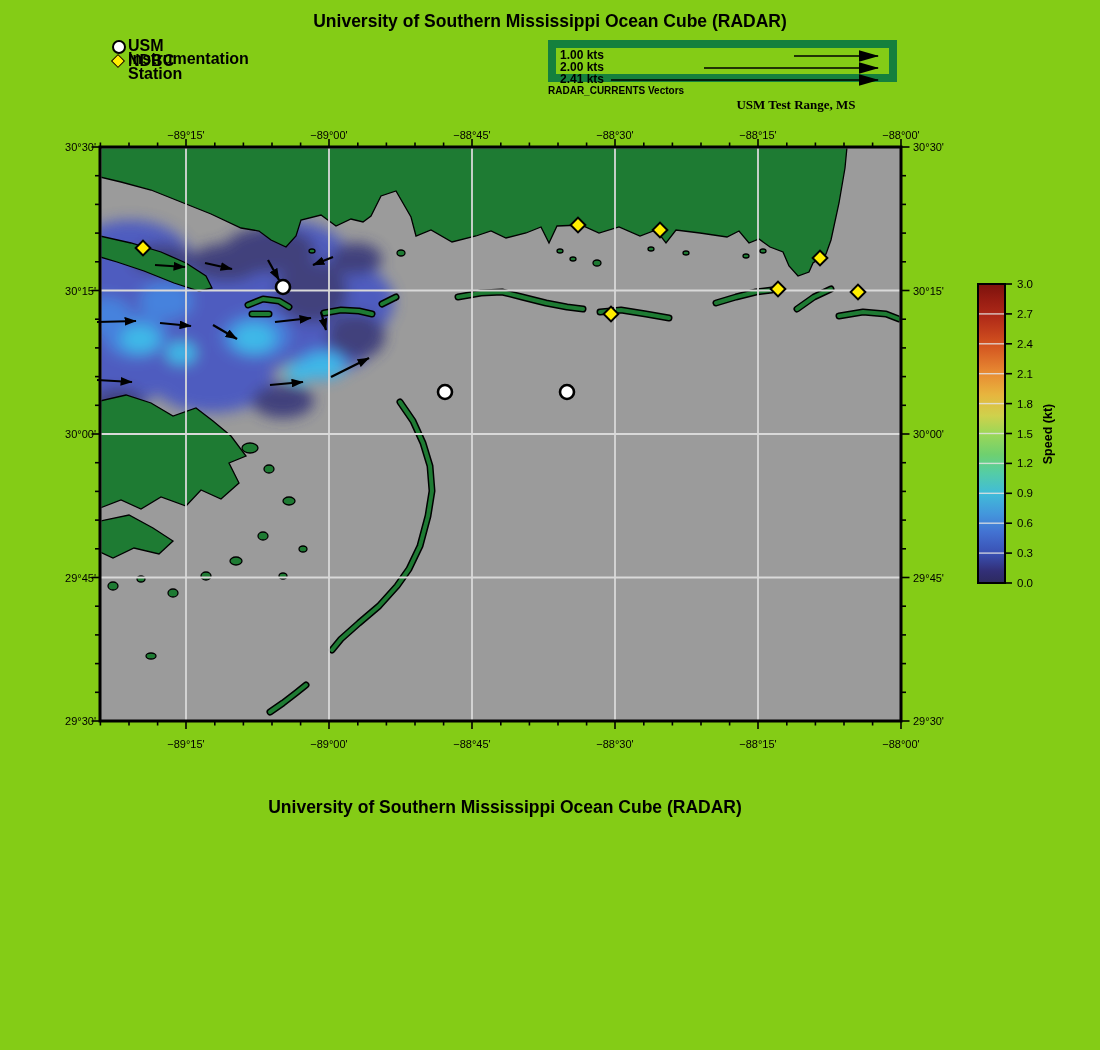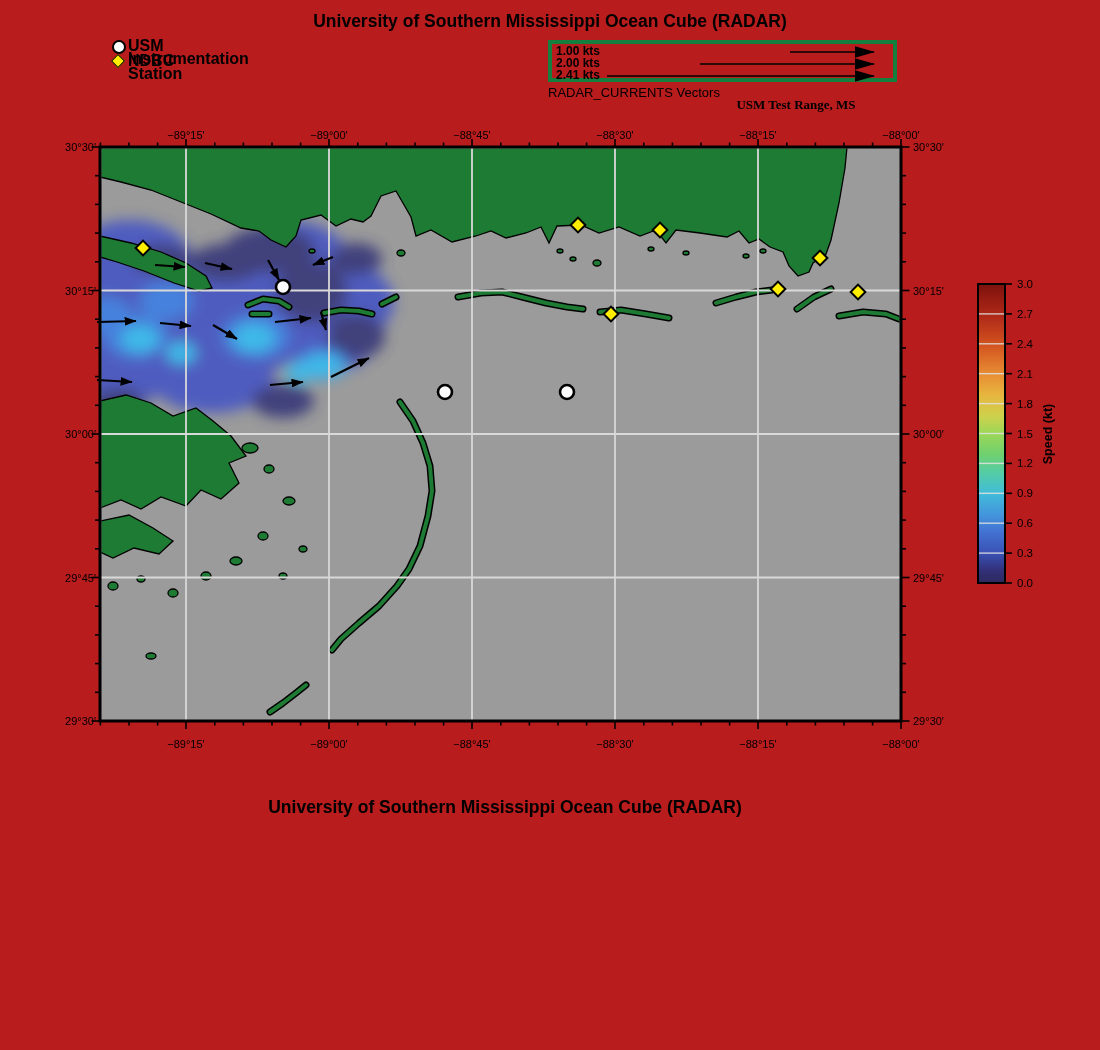--- a/index.html
+++ b/index.html
@@ -1,30 +1,30 @@
 <!DOCTYPE html>
 <html><head>
 <meta charset="utf-8">
 <style>
   html,body{margin:0;padding:0;background:#fff;}
-  #fig{position:relative;width:1100px;height:1050px;background:#b91c1c;overflow:hidden;
+  #fig{position:relative;width:1100px;height:1050px;background:#84cc16;overflow:hidden;
        font-family:"Liberation Sans",sans-serif;color:#000;}
   .abs{position:absolute;}
   .title{width:1100px;text-align:center;font-size:17.5px;font-weight:bold;letter-spacing:0px;}
   .subtitle{left:100px;width:800px;text-align:center;font-family:"Liberation Serif",serif;
             font-size:16px;font-weight:bold;}
   .region{left:666px;width:260px;text-align:center;font-family:"Liberation Serif",serif;
           font-size:13px;font-weight:bold;}
   .legend-row{height:15px;}
   .legend-label{font-size:16px;font-weight:bold;line-height:13px;}
   .legend-circle{width:10px;height:10px;border:2px solid #000;border-radius:50%;background:#fff;}
   .legend-diamond{width:8px;height:8px;border:1.6px solid #000;background:#ffee00;transform:rotate(45deg);}
-  #veckey{left:548px;top:40px;width:349px;height:42px;border:4px solid #15803d;box-sizing:border-box;}
+  #veckey{left:548px;top:40px;width:349px;height:42px;border:8px solid #15803d;box-sizing:border-box;}
   .veclab{position:absolute;left:4px;font-size:12px;font-weight:bold;line-height:12px;}
-  #veccaption{left:548px;top:85px;font-size:13px;font-weight:normal;}
+  #veccaption{left:548px;top:85px;font-size:10px;font-weight:bold;}
   svg text{font-family:"Liberation Sans",sans-serif;}
   .ticklab{font-size:11px;fill:#000;}
   .cbarlab{font-size:11.5px;fill:#000;}
   .cbartitle{font-size:12.5px;font-weight:bold;fill:#000;}
   .land{fill:#1e7b33;stroke:#000;stroke-width:1.3;}
   .landline-o{fill:none;stroke:#000;stroke-width:7;stroke-linecap:round;stroke-linejoin:round;}
   .landline-i{fill:none;stroke:#1e7b33;stroke-width:4;stroke-linecap:round;stroke-linejoin:round;}
   .grid{stroke:#d9d9d9;stroke-width:1.8;}
   .tick{stroke:#000;stroke-width:1.6;}
   .vec{stroke:#000;stroke-width:2.2;}

